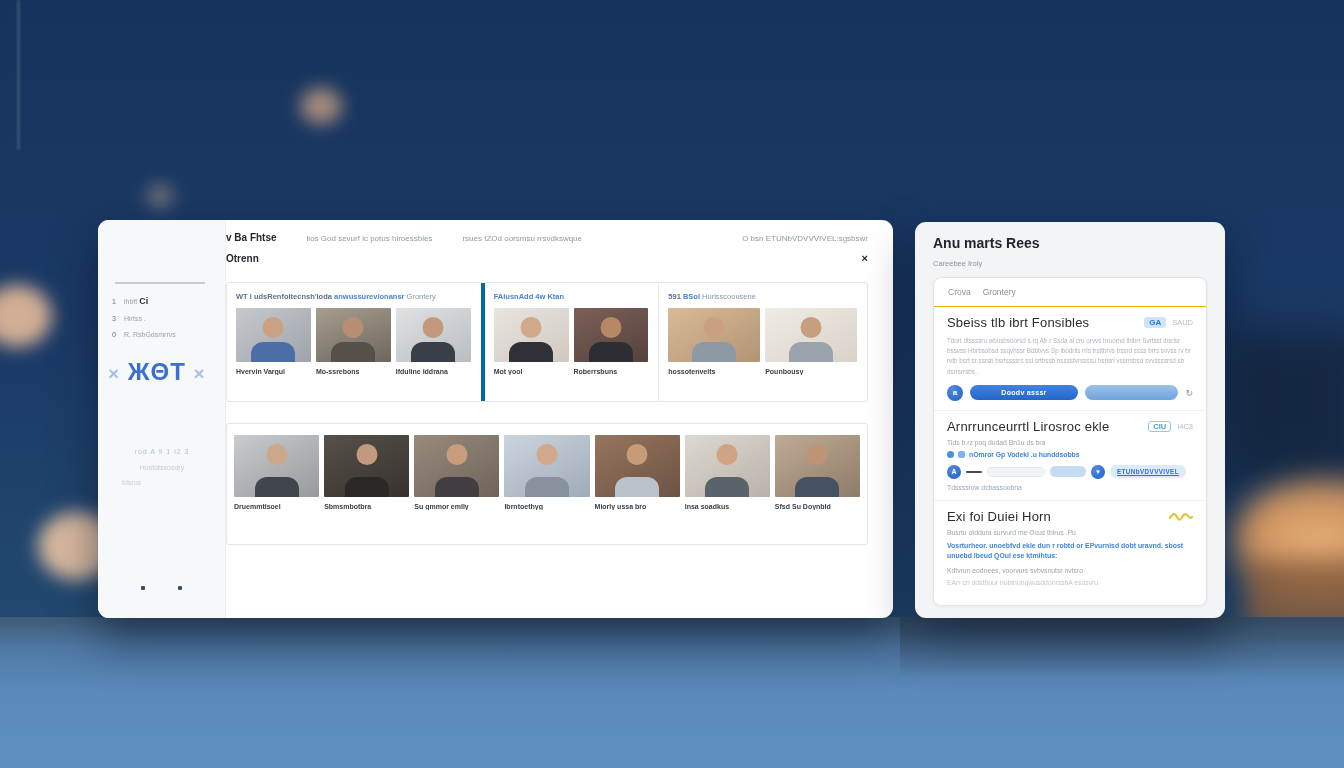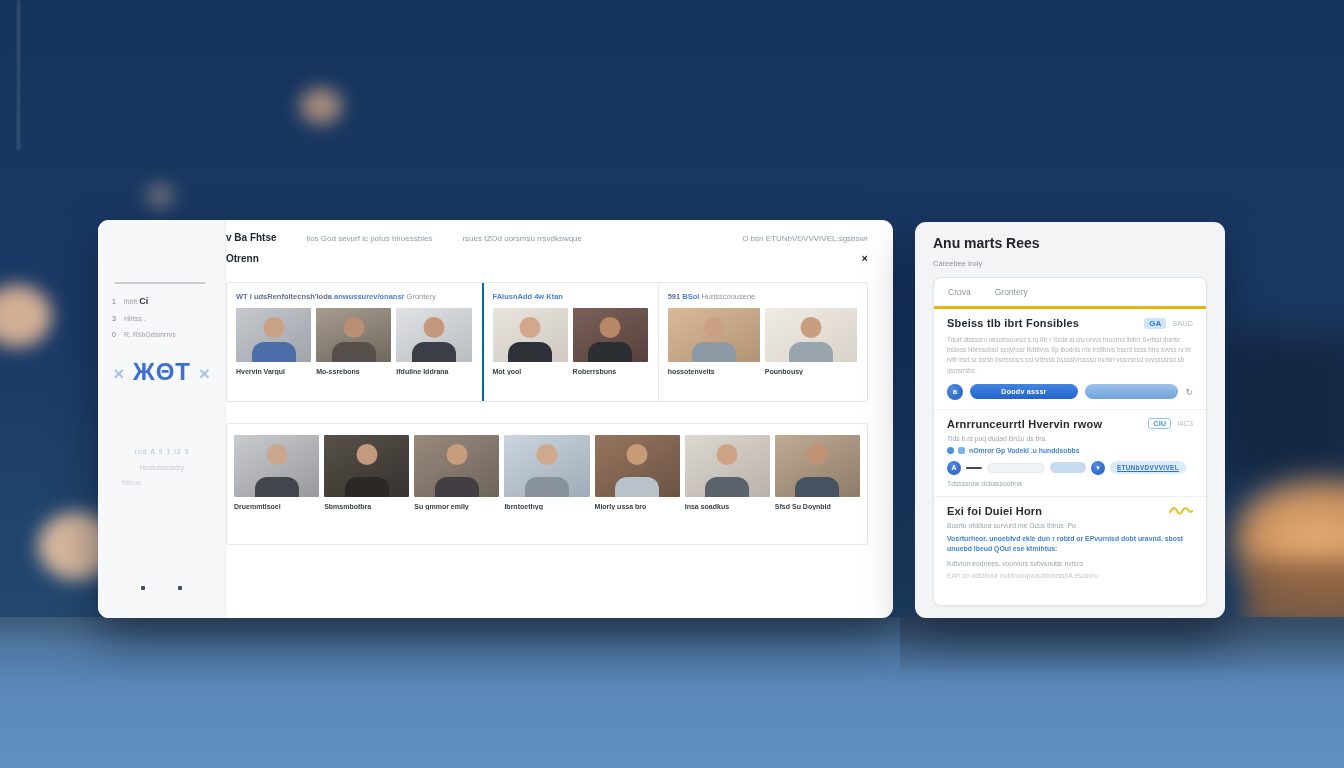--- a/index.html
+++ b/index.html
@@ -24,21 +24,21 @@
   .lw{left:98px;top:220px;width:795px;height:398px;display:flex;overflow:hidden;}
   .rw{left:915px;top:222px;width:310px;height:396px;background:#f3f4f6;padding:13px 18px 12px 18px;box-sizing:border-box;display:flex;flex-direction:column;overflow:hidden;}
 
   
   .sb{width:127px;background:#f7f8f9;border-right:1px solid #ededf0;position:relative;flex:none;}
   .sb-div{position:absolute;left:17px;top:62px;width:90px;height:2px;background:#c9cccf;}
   .sb-list{position:absolute;left:14px;top:76px;width:104px;font-size:7px;color:#9aa1a9;}
   .sb-item{display:flex;gap:7px;margin-bottom:9px;align-items:baseline;}
   .sb-num{color:#6d757e;width:5px;}
   .sb-item b{color:#30353c;font-size:9px;}
-  .sb-logo{position:absolute;left:10px;top:138px;width:108px;text-align:center;font-weight:bold;font-size:24px;letter-spacing:1px;color:#3d6fd0;white-space:nowrap;}
+  .sb-logo{position:absolute;left:10px;top:138px;width:108px;font-weight:bold;font-size:24px;letter-spacing:1px;color:#3d6fd0;white-space:nowrap;}
   .sb-logo .lx{color:#a9c1ea;font-size:19px;}
   .sb-notes{position:absolute;left:12px;top:228px;width:104px;text-align:center;}
   .sb-note1{font-size:7px;color:#aebfdd;letter-spacing:1px;}
   .sb-note2{font-size:7px;color:#c3c9d0;margin-top:9px;}
   .sb-note3{font-size:7px;color:#c9ced5;margin-top:8px;text-align:left;padding-left:12px;}
   .sb-dots{position:absolute;left:0;bottom:28px;width:127px;display:flex;justify-content:center;gap:33px;}
   .sb-dot{width:4px;height:4px;background:#3c4f68;border-radius:1px;}
 
   
   .main{flex:1;padding:12px 25px 0 0;box-sizing:border-box;}
@@ -46,21 +46,21 @@
   .brand{font-size:10px;font-weight:bold;color:#23282e;}
   .nav-right{margin-left:auto;}
   .hrow{display:flex;align-items:center;margin-top:9px;}
   .htitle{font-size:10px;font-weight:bold;color:#23282e;}
   .hicon{margin-left:auto;font-size:11px;font-weight:bold;color:#1c2126;}
   .searchbox{margin-top:9px;height:50px;border:1px solid #e3e5e9;border-radius:3px;box-shadow:0 1px 2px rgba(30,40,60,.04);display:flex;align-items:center;padding-left:15px;font-size:16.5px;font-weight:bold;color:#2b3037;letter-spacing:.2px;}
   .panel{border:1px solid #e3e5e9;border-radius:3px;background:#fff;}
   .results{margin-top:18px;display:flex;height:118px;}
   .group{padding:9px 10px 0 9px;box-sizing:border-box;}
   .g1{flex:2.55;}
-  .g2{flex:1.68;border-left:2px solid #0369a1;}
+  .g2{flex:1.68;border-left:4px solid #0369a1;}
   .g3{flex:2.05;border-left:1px solid #e8eaed;}
   .ghead{font-size:7.5px;white-space:nowrap;overflow:hidden;}
   .gh-a{color:#5d6f8c;font-weight:bold;}
   .gh-b{color:#4a80d8;font-weight:bold;}
   .gh-c{color:#8796ad;}
   .trow{display:flex;gap:5px;margin-top:7px;}
   figure{margin:0;flex:1;}
   .ph{height:54px;border-radius:1px;position:relative;overflow:hidden;}
   .row2 .ph{height:62px;}
   .head{position:absolute;left:50%;transform:translateX(-50%);top:9px;width:21px;height:21px;border-radius:50%;background:#c9a185;}
@@ -81,25 +81,25 @@
   .b4 .head{background:#d0a88c;}
   .b5 .ph{background:linear-gradient(150deg,#96755e,#6b5344);} .b5 .torso{background:#b9c2cb;} .b5 .head{background:#c79a78;}
   .b6 .ph{background:linear-gradient(150deg,#ddd8d1,#b8b2aa);} .b6 .torso{background:#5a626b;} .b6 .head{background:#cfa384;}
   .b7 .ph{background:linear-gradient(150deg,#c0ab95,#8d7c68);} .b7 .torso{background:#46525f;} .b7 .head{background:#bf9474;}
   .row2{margin-top:21px;padding:11px 7px 0 7px;display:flex;gap:5px;height:122px;box-sizing:border-box;}
 
   
   .rw-title{font-size:14px;font-weight:bold;color:#22262c;}
   .rw-sub{font-size:7.5px;color:#8b939c;margin-top:8px;}
   .card{margin-top:9px;background:#fff;border:1px solid #e2e4e8;border-radius:8px;flex:1;display:flex;flex-direction:column;overflow:hidden;box-shadow:0 1px 3px rgba(30,40,60,.05);}
-  .tabs{display:flex;gap:24px;padding:9px 14px;font-size:8.5px;color:#8b939c;border-bottom:3px solid #eab308;}
+  .tabs{display:flex;gap:12px;padding:9px 14px;font-size:8.5px;color:#8b939c;border-bottom:1px solid #eab308;}
   .sec{padding:8px 13px 9px 13px;border-bottom:1px solid #eef0f2;}
   .sec:last-child{border-bottom:none;flex:1;}
   .sec-head{display:flex;align-items:center;gap:6px;}
-  .sec-title{font-size:11px;font-weight:bold;color:#272c33;letter-spacing:.2px;flex:1;white-space:nowrap;overflow:hidden;}
+  .sec-title{font-size:13px;font-weight:normal;color:#272c33;letter-spacing:.2px;flex:1;white-space:nowrap;overflow:hidden;}
   .badge-f{background:#cfe4f9;color:#1f7bd6;font-size:8px;font-weight:bold;padding:1px 5px;border-radius:3px;}
   .badge-o{border:1px solid #93c6ec;color:#3f9ae0;font-size:7.5px;font-weight:bold;padding:0 4px;border-radius:3px;}
   .meta{font-size:7.5px;color:#b4bbc3;}
   .body-txt{font-size:6.3px;color:#adb4bc;line-height:1.62;margin-top:6px;}
   .btn-row{display:flex;align-items:center;gap:7px;margin-top:8px;}
   .circ{width:16px;height:16px;border-radius:50%;background:radial-gradient(circle at 35% 30%,#4e8ae0,#1f5fc2);color:#fff;font-size:8px;font-weight:bold;display:flex;align-items:center;justify-content:center;flex:none;}
   .circ.small{width:14px;height:14px;font-size:7px;}
   .btn-primary{height:15px;min-width:108px;border-radius:9px;background:linear-gradient(180deg,#4383e0,#2365cc);color:#fff;font-size:7px;font-weight:bold;display:flex;align-items:center;justify-content:center;letter-spacing:.3px;}
   .btn-soft{height:15px;width:98px;border-radius:9px;background:linear-gradient(180deg,#9dc2ea,#6fa3dc);background:linear-gradient(180deg,#9dc2ea,#6fa3dc);}
   .glyph-gray{font-size:9px;color:#8d959d;margin-left:auto;}
@@ -313,21 +313,21 @@
         <div class="btn-row">
           <div class="circ">a</div>
           <div class="btn-primary">Doodv asssr</div>
           <div class="btn-soft"></div>
           <span class="glyph-gray">↻</span>
         </div>
       </div>
 
       <div class="sec">
         <div class="sec-head">
-          <span class="sec-title">Arnrrunceurrtl Hvervin rwow</span>
+          <span class="sec-title">Arnrrunceurrtl Lirosroc ekle</span>
           <span class="badge-o">CIU</span>
           <span class="meta">I4C3</span>
         </div>
         <div class="s-line">Tids b.rz poq dudad Bn1u ds bra</div>
         <div class="link-line">
           <span class="mini-ic round"></span>
           <span class="mini-ic"></span>
           <span>nOmror Gp  Vodekl  .u hunddsobbs</span>
         </div>
         <div class="ctl-row">

